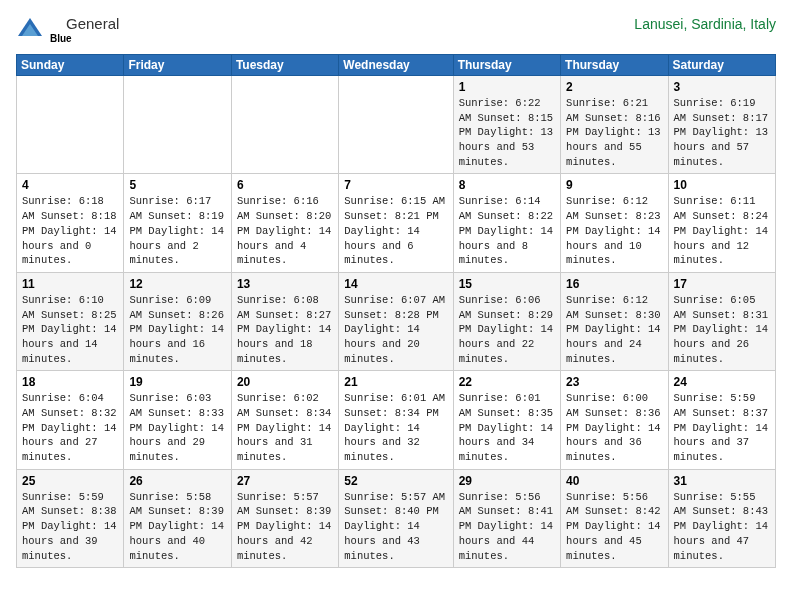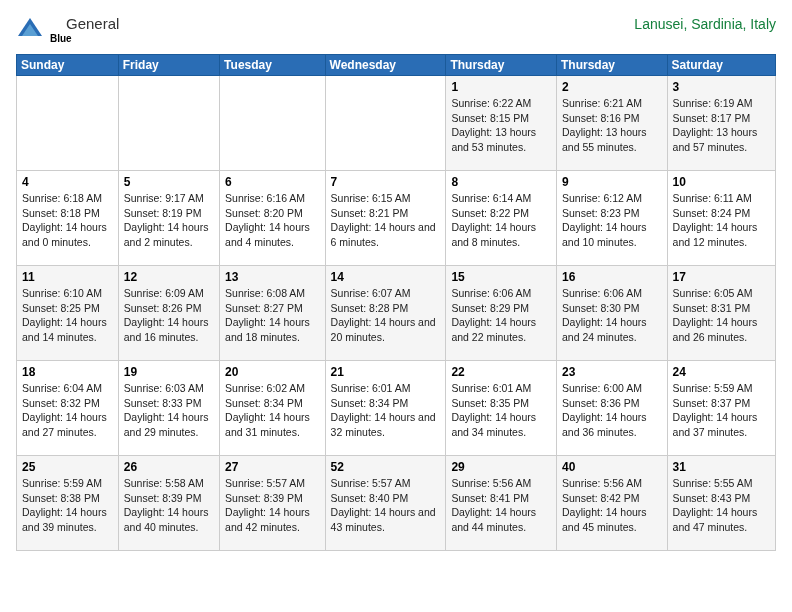--- a/index.html
+++ b/index.html
@@ -85,20 +85,21 @@
     .day-number {
       font-weight: bold;
       font-size: 12px;
       display: block;
       margin-bottom: 2px;
     }
     .cell-text {
       font-size: 10.5px;
       color: #222;
       line-height: 1.4;
+      font-family: Liberation Mono, monospace;
     }
     .empty-cell {
       background: #fff !important;
     }
   </style>
 </head>
 <body>
 
 <div class="header">
   <div class="logo">
@@ -159,21 +160,21 @@
       <tr>
         <td>
           <span class="day-number">4</span>
           <div class="cell-text">Sunrise: 6:18 AM
 Sunset: 8:18 PM
 Daylight: 14 hours
 and 0 minutes.</div>
         </td>
         <td>
           <span class="day-number">5</span>
-          <div class="cell-text">Sunrise: 9:17 AM
+          <div class="cell-text">Sunrise: 6:17 AM
 Sunset: 8:19 PM
 Daylight: 14 hours
 and 2 minutes.</div>
         </td>
         <td>
           <span class="day-number">6</span>
           <div class="cell-text">Sunrise: 6:16 AM
 Sunset: 8:20 PM
 Daylight: 14 hours
 and 4 minutes.</div>
@@ -238,21 +239,21 @@
         </td>
         <td>
           <span class="day-number">15</span>
           <div class="cell-text">Sunrise: 6:06 AM
 Sunset: 8:29 PM
 Daylight: 14 hours
 and 22 minutes.</div>
         </td>
         <td>
           <span class="day-number">16</span>
-          <div class="cell-text">Sunrise: 6:06 AM
+          <div class="cell-text">Sunrise: 6:12 AM
 Sunset: 8:30 PM
 Daylight: 14 hours
 and 24 minutes.</div>
         </td>
         <td>
           <span class="day-number">17</span>
           <div class="cell-text">Sunrise: 6:05 AM
 Sunset: 8:31 PM
 Daylight: 14 hours
 and 26 minutes.</div>

